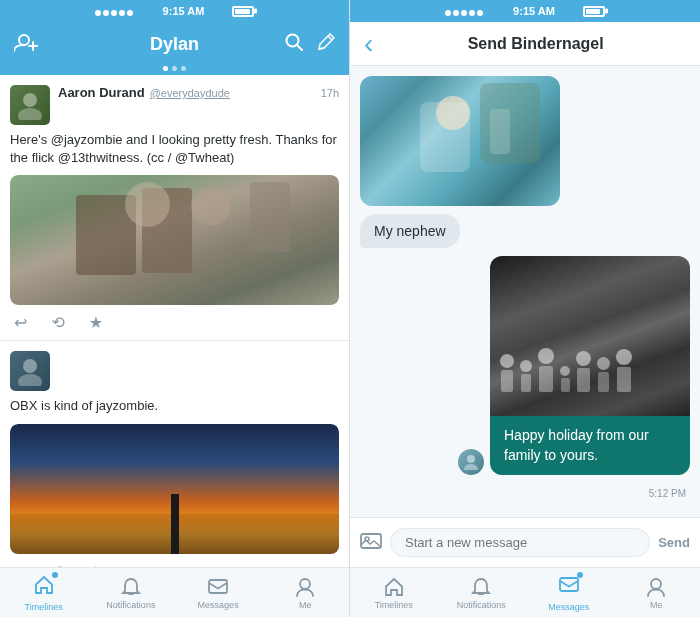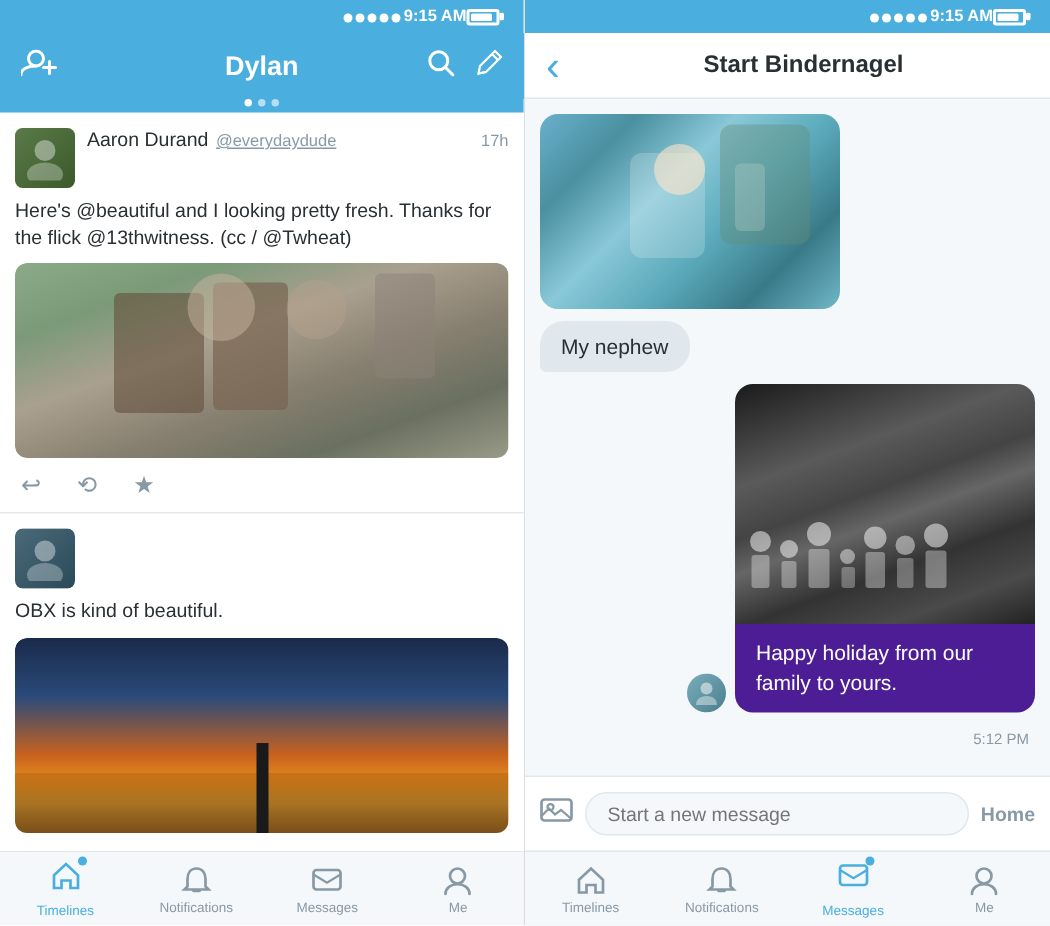--- a/index.html
+++ b/index.html
@@ -20,23 +20,24 @@
       flex-direction: column;
       background: #fff;
       border-right: 1px solid #ddd;
     }
 
     
     .status-bar {
       background: #4AAFDE;
       display: flex;
       align-items: center;
-      justify-content: flex-end;
-      padding: 4px 16px;
+      justify-content: center;
+      padding: 4px 4px;
       height: 22px;
+      gap: 28px;
     }
     .status-dots span {
       display: inline-block;
       width: 6px; height: 6px;
       border-radius: 50%;
       background: #fff;
       margin-right: 2px;
     }
     .status-time {
       font-size: 11px;
@@ -139,21 +140,21 @@
     .tweet-meta {
       flex: 1;
     }
     .tweet-name-row {
       display: flex;
       align-items: baseline;
       gap: 5px;
       flex-wrap: wrap;
     }
     .tweet-name {
-      font-weight: 400;
+      font-weight: 700;
       font-size: 13px;
       color: #292f33;
     }
     .tweet-handle {
       font-size: 11px;
       color: #8899a6;
       text-decoration: underline;
     }
     .tweet-time {
       font-size: 11px;
@@ -375,21 +376,21 @@
           </div>
         </div>
         <div class="tweet-meta">
           <div class="tweet-name-row">
             <span class="tweet-name">Aaron Durand</span>
             <span class="tweet-handle">@everydaydude</span>
             <span class="tweet-time">17h</span>
           </div>
         </div>
       </div>
-      <div class="tweet-text">Here's @beautiful and I looking pretty fresh. Thanks for the flick @13thwitness.  (cc / @Twheat)</div>
+      <div class="tweet-text">Here's @jayzombie and I looking pretty fresh. Thanks for the flick @13thwitness.  (cc / @Twheat)</div>
 
       <div class="tweet-image-placeholder">
         <div style="width:100%;height:130px;background:linear-gradient(160deg,#8aaa88 0%,#7a9a78 20%,#aaa090 40%,#888070 60%,#6a7060 80%,#9a9a88 100%);border-radius:8px;position:relative;overflow:hidden;">
           <div style="position:absolute;top:15%;left:20%;width:60px;height:80px;background:rgba(100,80,60,0.6);border-radius:4px;"></div>
           <div style="position:absolute;top:10%;left:40%;width:50px;height:85px;background:rgba(120,100,80,0.7);border-radius:4px;"></div>
           <div style="position:absolute;top:5%;right:15%;width:40px;height:70px;background:rgba(140,130,120,0.5);border-radius:4px;"></div>
           <div style="position:absolute;top:5%;left:35%;width:45px;height:45px;border-radius:50%;background:rgba(200,180,160,0.5);"></div>
           <div style="position:absolute;top:8%;left:55%;width:40px;height:40px;border-radius:50%;background:rgba(180,160,140,0.5);"></div>
         </div>
       </div>
@@ -404,21 +405,21 @@
       <div class="tweet-header">
         <div class="avatar">
           <div style="width:40px;height:40px;background:linear-gradient(135deg,#4a6a7a,#2a4a5a);display:flex;align-items:center;justify-content:center;border-radius:5px;">
             <svg width="30" height="30" viewBox="0 0 30 30">
               <circle cx="15" cy="10" r="7" fill="rgba(255,255,255,0.4)"></circle>
               <ellipse cx="15" cy="26" rx="12" ry="8" fill="rgba(255,255,255,0.3)"></ellipse>
             </svg>
           </div>
         </div>
       </div>
-      <div class="tweet-text">OBX is kind of beautiful.</div>
+      <div class="tweet-text">OBX is kind of jayzombie.</div>
 
       <div class="tweet-image-placeholder">
         <div class="sunset-img">
           <div class="sunset-water"></div>
           <div class="sunset-pier"></div>
         </div>
       </div>
       <div class="tweet-actions">
         <span class="tweet-action-icon">↩</span>
         <span class="tweet-action-icon">⟲</span>
@@ -471,21 +472,21 @@
     <div class="status-battery">
       <div class="battery-icon">
           <div class="battery-fill"></div>
         </div>
     </div>
   </div>
 
   <div class="right-nav">
     <div class="back-icon" style="font-size:28px;color:#4AAFDE;cursor:pointer;font-weight:300;">‹</div>
     <div class="right-nav-info">
-      <div class="right-nav-name">Start Bindernagel</div>
+      <div class="right-nav-name">Send Bindernagel</div>
     </div>
   </div>
 
   <div class="messages-area">
 
     <div style="align-self:flex-start;max-width:60%;">
       <div style="width:200px;height:130px;border-radius:12px;overflow:hidden;">
         <div style="width:100%;height:100%;background:linear-gradient(135deg,#6ab0cc 0%,#4a90a0 20%,#8ac8d8 40%,#5aaabb 60%,#3a7a88 80%,#70b8c8 100%);position:relative;">
 
           <div style="position:absolute;top:20%;left:30%;width:50px;height:70px;background:rgba(255,255,255,0.2);border-radius:8px;"></div>
@@ -545,40 +546,40 @@
                 <div style="width:11px;height:20px;background:rgba(255,255,255,0.3);border-radius:2px;"></div>
               </div>
               <div style="display:flex;flex-direction:column;align-items:center;gap:2px;">
                 <div style="width:16px;height:16px;border-radius:50%;background:rgba(255,255,255,0.5);"></div>
                 <div style="width:14px;height:25px;background:rgba(255,255,255,0.35);border-radius:2px;"></div>
               </div>
             </div>
           </div>
         </div>
 
-        <div style="background:#4c1d95;border-radius:0 0 12px 12px;padding:10px 14px;width:200px;">
+        <div style="background:#0f766e;border-radius:0 0 12px 12px;padding:10px 14px;width:200px;">
           <span style="font-size:14px;color:#fff;line-height:1.4;">Happy holiday from our family to yours.</span>
         </div>
       </div>
     </div>
     <div style="text-align:right;padding-right:4px;">
       <span style="font-size:10px;color:#8899a6;">5:12 PM</span>
     </div>
   </div>
 
   <div class="message-input-bar">
     <div style="cursor:pointer;">
       <svg width="22" height="20" viewBox="0 0 22 20" fill="none">
         <rect x="1" y="3" width="20" height="14" rx="2" stroke="#8899a6" stroke-width="1.8" fill="none"></rect>
         <circle cx="7" cy="8" r="2" stroke="#8899a6" stroke-width="1.5" fill="none"></circle>
         <path d="M1 14 L6 9 L10 13 L14 10 L21 16" stroke="#8899a6" stroke-width="1.5" fill="none"></path>
       </svg>
     </div>
     <input class="message-input" type="text" placeholder="Start a new message" style="">
-    <span class="send-btn" style="cursor:pointer;color:#8899a6;font-size:13px;font-weight:600;">Home</span>
+    <span class="send-btn" style="cursor:pointer;color:#8899a6;font-size:13px;font-weight:600;">Send</span>
   </div>
 
   <div class="right-tab-bar">
     <div class="tab-item">
       <svg width="22" height="22" viewBox="0 0 22 22" fill="none">
         <path d="M3 10.5 L11 3 L19 10.5 V19 H14 V14 H8 V19 H3 Z" stroke="#8899a6" stroke-width="1.8" fill="none"></path>
       </svg>
       <span class="tab-label">Timelines</span>
     </div>
     <div class="tab-item">

